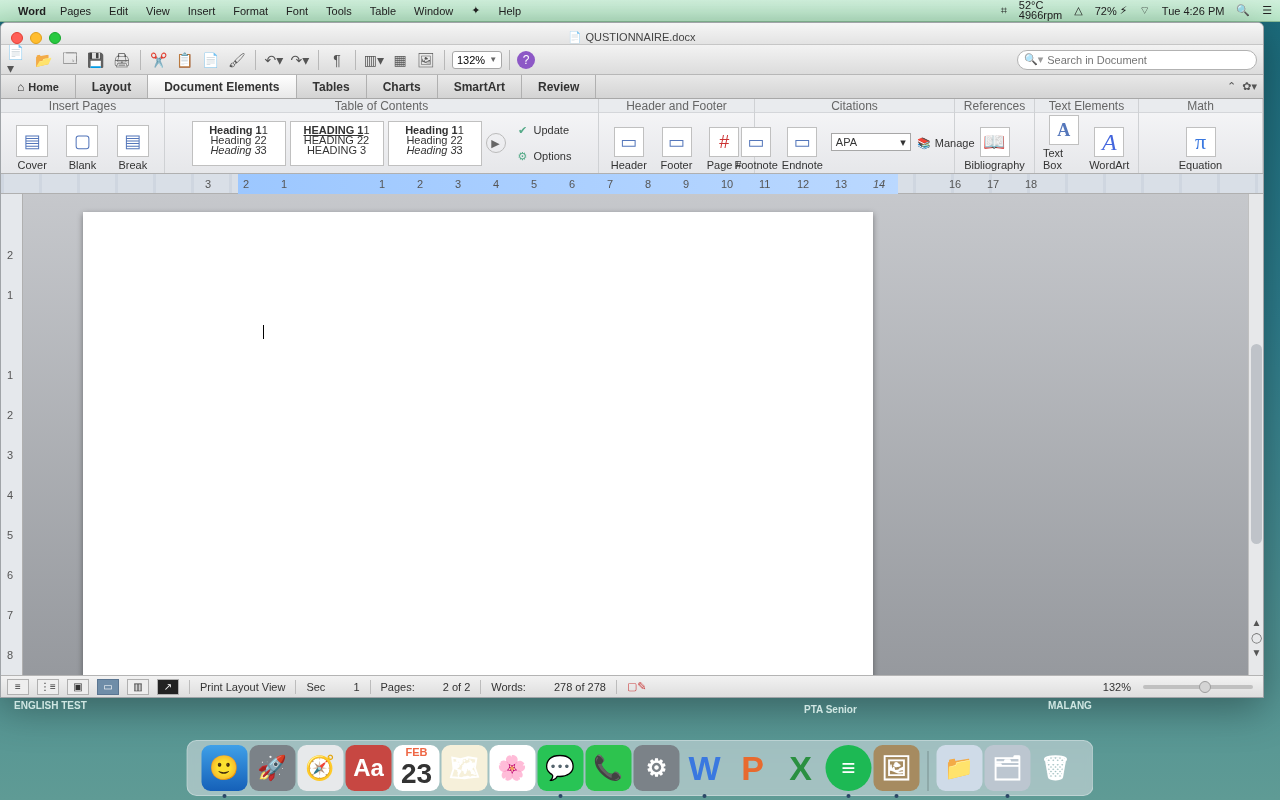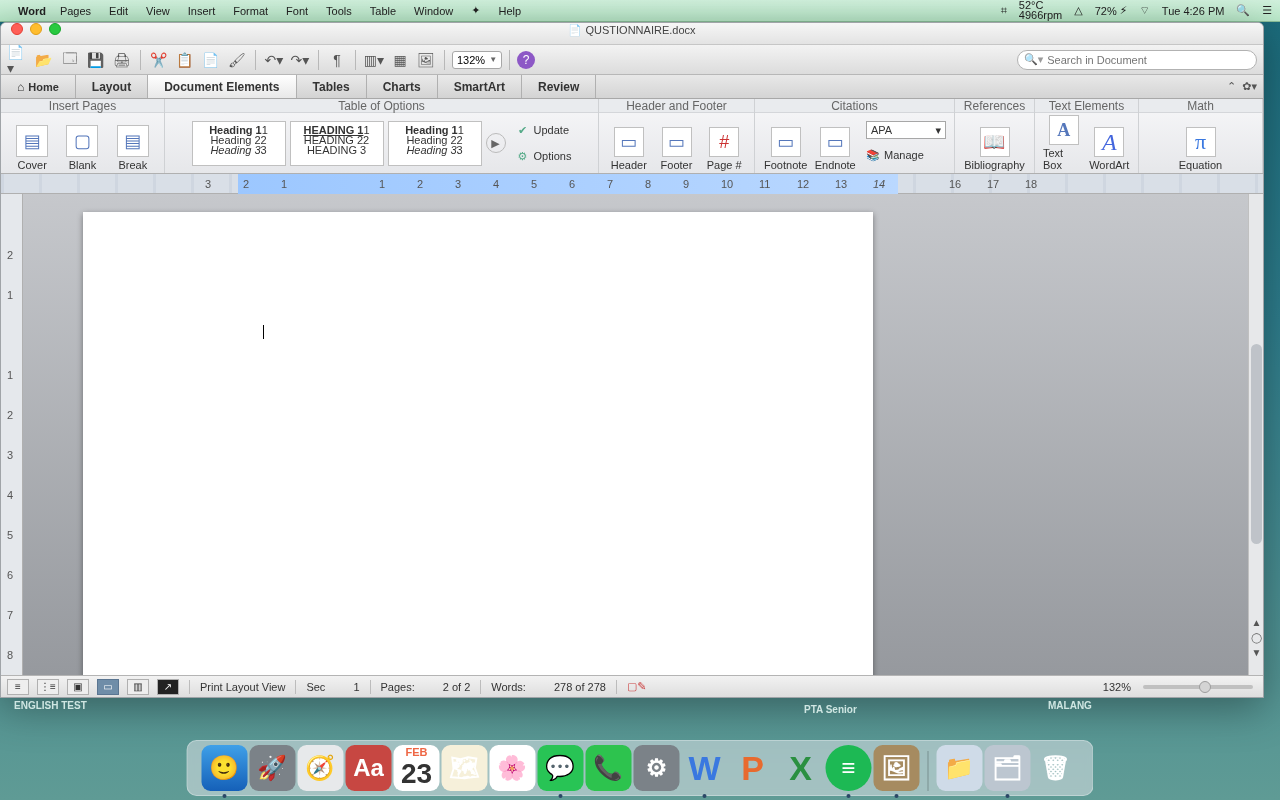--- a/index.html
+++ b/index.html
@@ -8,21 +8,21 @@
 
 .menubar{height:22px;background:linear-gradient(#d0f0dc,#b8e8c8);display:flex;align-items:center;padding:0 8px;font-size:13px;color:#222;border-bottom:1px solid #8abf9a}
 .menubar .apple{font-size:15px;margin-right:10px}
 .menubar .app{font-weight:bold;margin-right:14px}
 .menubar .m{margin-right:18px}
 .menubar .spacer{flex:1}
 .menubar .ri{margin-left:12px;display:flex;align-items:center;gap:3px}
 .menubar .temp{font-size:9px;line-height:9px}
 
 .window{position:absolute;left:0;top:22px;width:1264px;height:676px;background:#eef0f2;border:1px solid #a0a4a8;border-radius:6px 6px 0 0;box-shadow:0 10px 40px rgba(0,0,0,.35);display:flex;flex-direction:column;overflow:hidden}
-.titlebar{height:22px;background:linear-gradient(#f6f6f6,#e3e3e3);border-bottom:1px solid #c6c6c6;display:flex;align-items:flex-start;position:relative}
+.titlebar{height:22px;background:linear-gradient(#f6f6f6,#e3e3e3);border-bottom:1px solid #c6c6c6;display:flex;align-items:flex-end;position:relative}
 .traffic{display:flex;gap:7px;padding-left:10px}
 .dot{width:12px;height:12px;border-radius:50%}
 .dot.r{background:#ff5f57;border:1px solid #e33e32}
 .dot.y{background:#ffbd2e;border:1px solid #e09e1a}
 .dot.g{background:#28c940;border:1px solid #17a62c}
 .titlebar .title{position:absolute;left:0;right:0;text-align:center;font-size:12px;color:#444}
 .titlebar .title .ico{color:#3a78c5}
 
 .toolbar{height:30px;background:linear-gradient(#f3f3f3,#dcdcdc);border-bottom:1px solid #b7b7b7;display:flex;align-items:center;padding:0 6px;gap:4px}
 .tb-btn{width:22px;height:22px;display:flex;align-items:center;justify-content:center;border-radius:3px;font-size:14px;color:#555}
@@ -183,21 +183,21 @@
             <div class="ico">▢</div>
             <span>Blank</span>
           </div>
         <div class="big-btn">
             <div class="ico">▤</div>
             <span>Break</span>
           </div>
       </div>
     </div>
     <div class="group" style="width:434px">
-      <div class="group-title">Table of Options</div>
+      <div class="group-title">Table of Contents</div>
       <div class="group-body">
         <div class="toc-rect">
           <div>
               <span class="h1">Heading 1</span>
               <span>1</span>
             </div>
           <div>
               <span>Heading 2</span>
               <span>2</span>
             </div>
@@ -268,21 +268,21 @@
       <div class="group-title">Citations</div>
       <div class="group-body">
         <div class="big-btn">
             <div class="ico sm">▭</div>
             <span>Footnote</span>
           </div>
         <div class="big-btn">
             <div class="ico sm">▭</div>
             <span>Endnote</span>
           </div>
-        <div style="display:flex;flex-direction:column;gap:6px;margin-left:4px">
+        <div style="display:flex;flex-direction:row;gap:6px;margin-left:4px">
           <div class="sel">
               <span>APA</span>
               <span>▾</span>
             </div>
           <div class="small-link">
               <span class="ic">📚</span>
               <span>Manage</span>
             </div>
         </div>
       </div>

